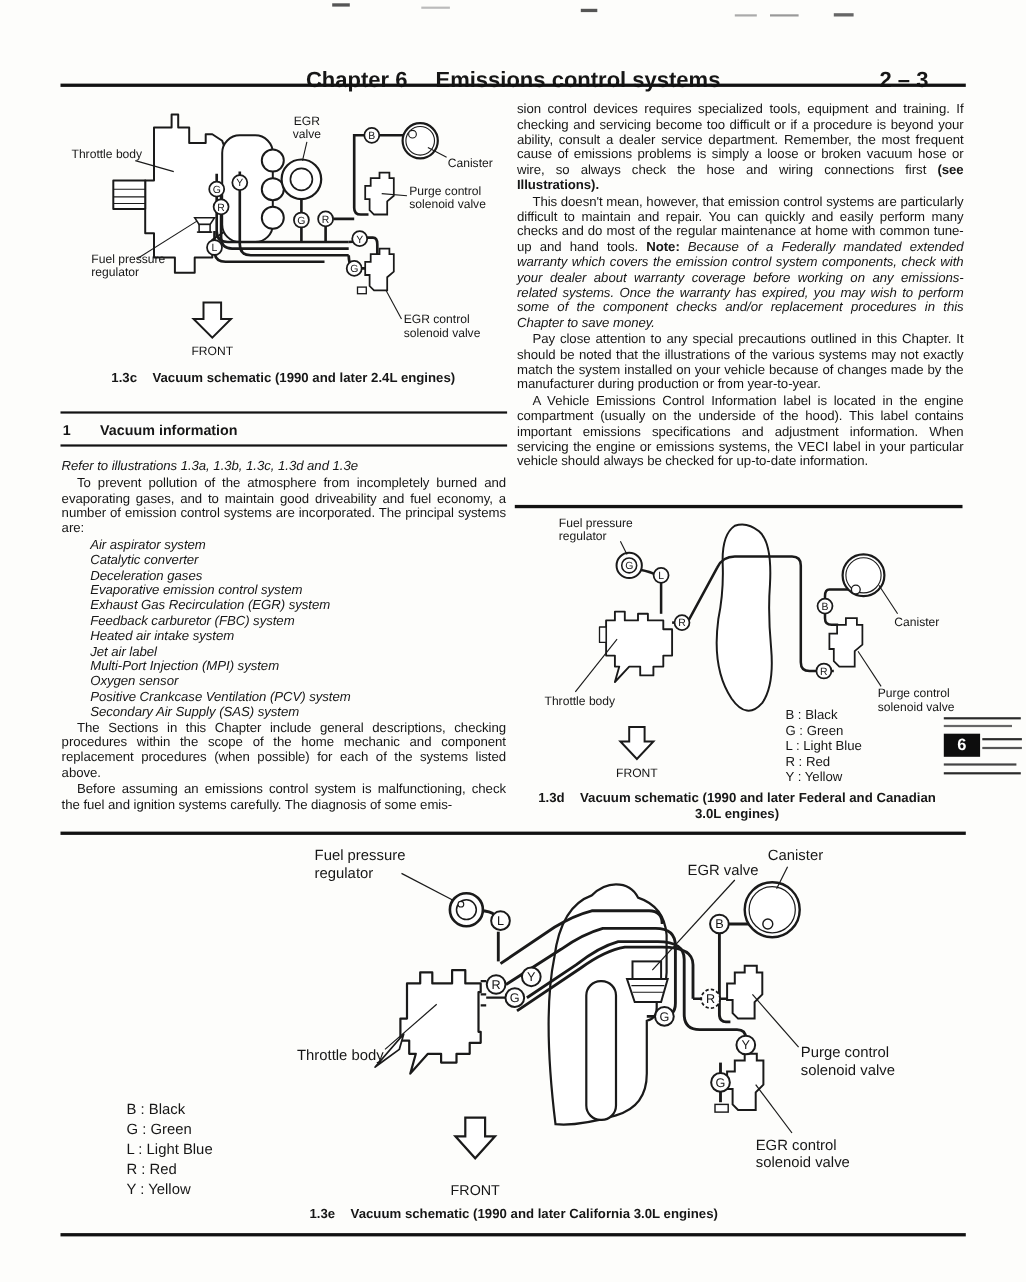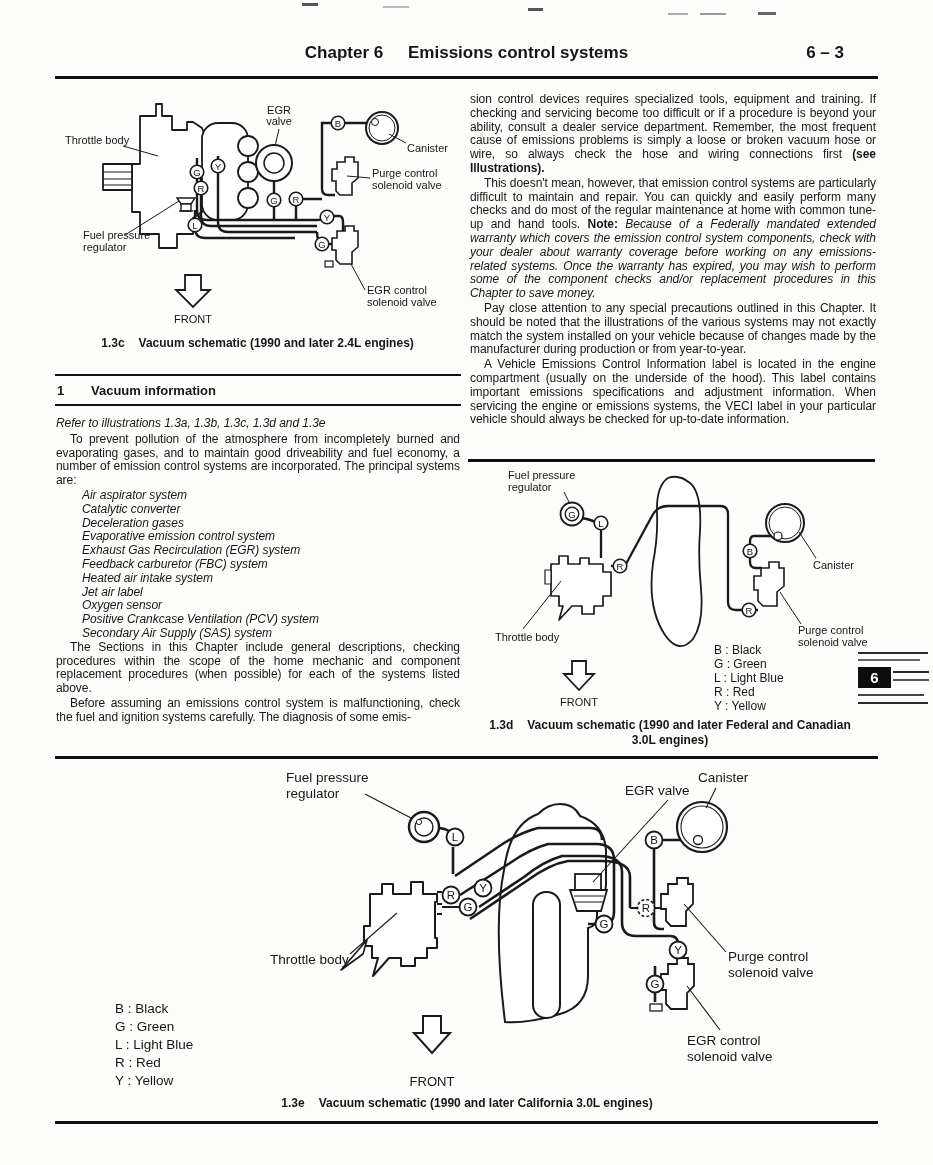--- a/index.html
+++ b/index.html
@@ -4,21 +4,21 @@
 <style>
   html,body{margin:0;padding:0;background:#e8e8e6;}
   .page{
     position:relative;width:933px;height:1165px;margin:0 auto;
     background:#fdfdfb;color:#161616;overflow:hidden;
     font-family:"Liberation Sans",sans-serif;
   }
   .abs{position:absolute;}
   .hrule{position:absolute;background:#121212;}
   
-  .hdr{position:absolute;left:55px;top:43px;width:823px;height:22px;font-weight:bold;font-size:17px;}
+  .hdr{position:absolute;left:55px;top:62px;width:823px;height:22px;font-weight:bold;font-size:20px;}
   .hdr .ctr{position:absolute;left:0;right:0;text-align:center;white-space:nowrap;}
   .hdr .chap{margin-right:20px;}
   .hdr .pgno{position:absolute;right:34px;top:0;}
   
   .col{position:absolute;font-size:12px;line-height:13.8px;letter-spacing:-0.05px;}
   .para{margin:0 0 1px 0;text-align:justify;text-indent:14px;}
   .para.np{text-indent:0;}
   .refer{font-style:italic;margin:0 0 2px 0;}
   .syslist div{font-style:italic;padding-left:26px;}
   .cap{position:absolute;font-weight:bold;font-size:12px;text-align:center;line-height:15px;}
@@ -54,21 +54,21 @@
   <div class="mark" style="left:528px;top:8px;width:15px;height:3px;"></div>
   <div class="mark" style="left:668px;top:13px;width:20px;height:2px;background:#aaa;"></div>
   <div class="mark" style="left:700px;top:13px;width:26px;height:2px;background:#999;"></div>
   <div class="mark" style="left:758px;top:12px;width:18px;height:3px;background:#666;"></div>
 
   <div class="hdr">
     <span class="ctr">
       <span class="chap">Chapter 6</span>
       <span>Emissions control systems</span>
     </span>
-    <span class="pgno">6 – 3</span>
+    <span class="pgno">2 – 3</span>
   </div>
   <div class="hrule" style="left:55px;top:76px;width:823px;height:3px;"></div>
 
   <svg class="abs" style="left:55px;top:92px;" width="405" height="240" viewBox="0 0 405 240">
     <g fill="#fff" stroke="#1a1a1a" stroke-width="1.8" stroke-linejoin="round">
 
       <path d="M85,24 L101,24 L101,12 L107,12 L107,24 L117,24 L117,38 L132,38 L132,30 L138,30 L147,36 L150,44 L150,118 L138,126 L138,142 L122,142 L122,156 L104,156 L104,142 L85,142 L85,120 L77,120 L77,72 L85,72 Z"></path>
       <rect x="48" y="72" width="29" height="26"></rect>
       <path d="M48,80 H77 M48,87 H77 M48,93 H77" fill="none" stroke-width="1"></path>
 
@@ -186,20 +186,21 @@
     <p class="para">To prevent pollution of the atmosphere from incompletely burned and evaporating gases, and to maintain good driveability and fuel economy, a number of emission control systems are incorporated. The principal systems are:</p>
     <div class="syslist">
       <div>Air aspirator system</div>
       <div>Catalytic converter</div>
       <div>Deceleration gases</div>
       <div>Evaporative emission control system</div>
       <div>Exhaust Gas Recirculation (EGR) system</div>
       <div>Feedback carburetor (FBC) system</div>
       <div>Heated air intake system</div>
       <div>Jet air label</div>
+      <div>Multi-Port Injection (MPI) system</div>
       <div>Oxygen sensor</div>
       <div>Positive Crankcase Ventilation (PCV) system</div>
       <div>Secondary Air Supply (SAS) system</div>
     </div>
     <p class="para">The Sections in this Chapter include general descriptions, checking procedures within the scope of the home mechanic and component replacement procedures (when possible) for each of the systems listed above.</p>
     <p class="para">Before assuming an emissions control system is malfunctioning, check the fuel and ignition systems carefully. The diagnosis of some emis-</p>
   </div>
 
   <div class="col" style="left:470px;top:93px;width:406px;">
     <p class="para np"><span>sion control devices requires specialized tools, equipment and training. If checking and servicing become too difficult or if a procedure is beyond your ability, consult a dealer service department. Remember, the most frequent cause of emissions problems is simply a loose or broken vacuum hose or wire, so always check the hose and wiring connections first </span><b>(see Illustrations).</b></p>

